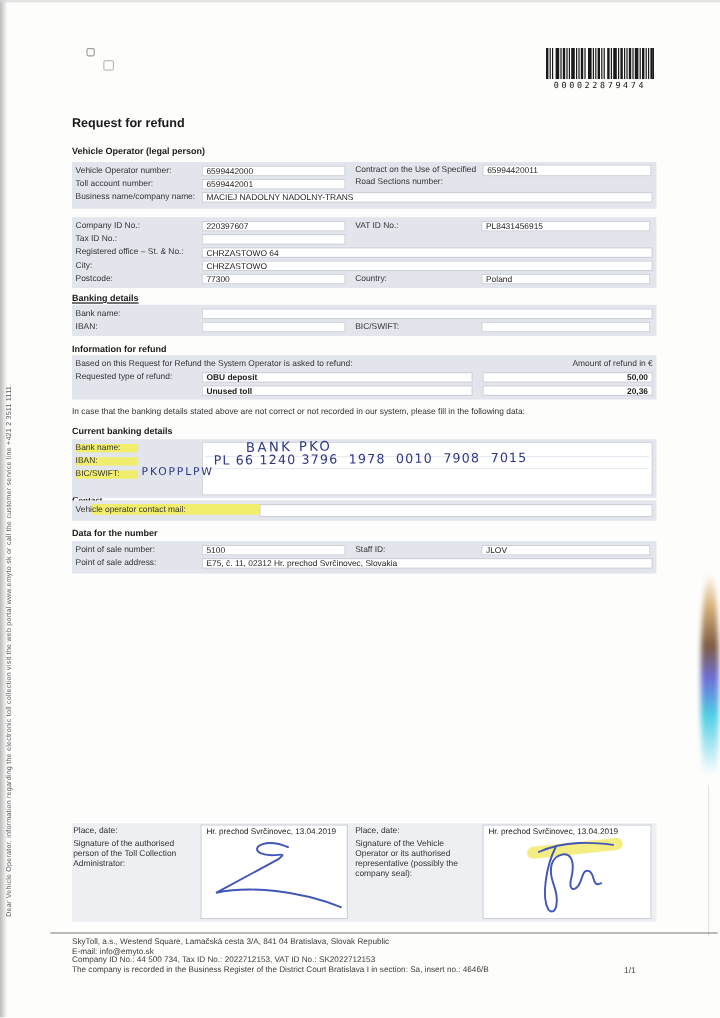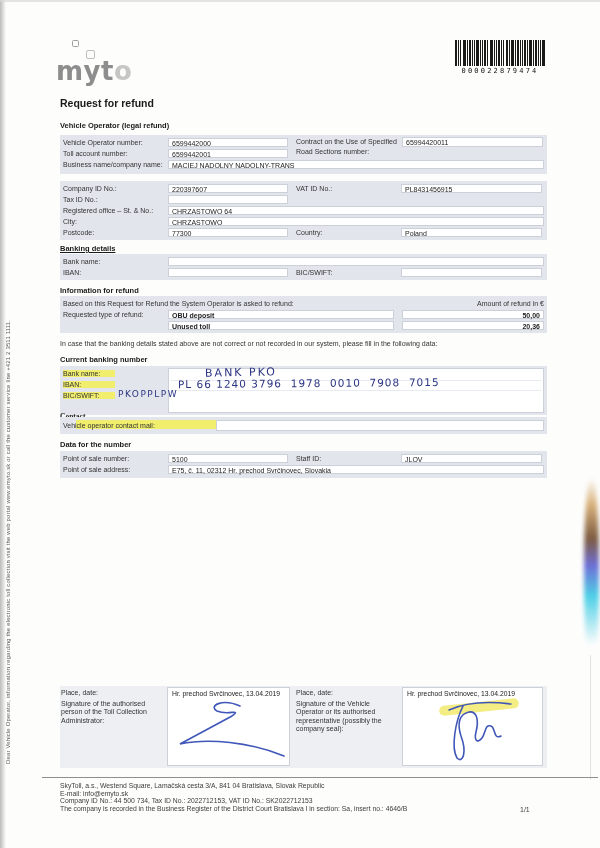--- a/index.html
+++ b/index.html
@@ -77,21 +77,20 @@
 <div class="edge-left"></div>
 <div class="edge-top"></div>
 <div class="rainbow"></div>
 <div class="faintline"></div>
 
 <div class="side-note">Dear Vehicle Operator, information regarding the electronic toll collection visit the web portal www.emyto.sk or call the customer service line +421 2 3511 1111.</div>
 
 <div class="logo">
   <span class="sq1"></span>
   <span class="sq2"></span>
-  <div class="txt"><span>myt</span><span class="lite">o</span></div>
 </div>
 
 <div class="barcode">
   <svg width="90" height="26">
     <g fill="#1a1a1a">
       <rect x="0" y="0" width="2" height="26"></rect>
         <rect x="3" y="0" width="1" height="26"></rect>
       <rect x="5" y="0" width="1" height="26"></rect>
         <rect x="8" y="0" width="3" height="26"></rect>
       <rect x="12" y="0" width="1" height="26"></rect>
@@ -127,21 +126,21 @@
       <rect x="89" y="0" width="1" height="26"></rect>
     </g>
   </svg>
   <div class="num">000022879474</div>
 </div>
 
 <div class="doc-title">Request for refund</div>
 
 <div class="content">
 
-  <div class="sec-h" style="top:121px;">Vehicle Operator (legal refund)</div>
+  <div class="sec-h" style="top:121px;">Vehicle Operator (legal person)</div>
   <div class="band" style="top:135px;height:39px;">
     <div class="r">
       <span class="lbl lblL">Vehicle Operator number:</span>
       <span class="box valL">6599442000</span>
     </div>
     <div class="r">
       <span class="lbl lblL">Toll account number:</span>
       <span class="box valL">6599442001</span>
     </div>
     <div class="r">
@@ -213,21 +212,21 @@
     </div>
     <div class="r">
       <span class="lblL"></span>
       <span class="box btxt" style="width:226px;flex:none;">Unused toll</span>
       <span class="sp"></span>
       <span class="box amt valFull">20,36</span>
     </div>
   </div>
   <div class="note" style="top:340px;">In case that the banking details stated above are not correct or not recorded in our system, please fill in the following data:</div>
 
-  <div class="sec-h" style="top:355px;">Current banking number</div>
+  <div class="sec-h" style="top:355px;">Current banking details</div>
   <div class="band" style="top:366px;height:49px;">
     <div class="r">
         <span class="lbl hl">Bank name:</span>
       </div>
     <div class="r">
         <span class="lbl hl">IBAN:</span>
       </div>
     <div class="r">
         <span class="lbl hl">BIC/SWIFT:</span>
       </div>

